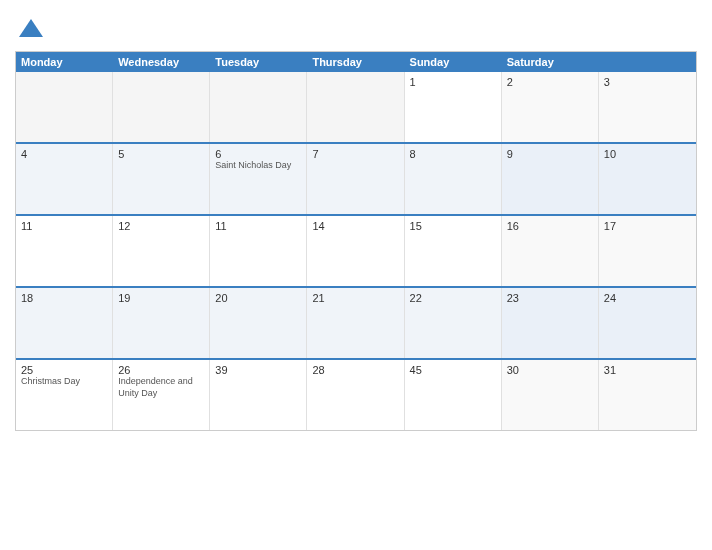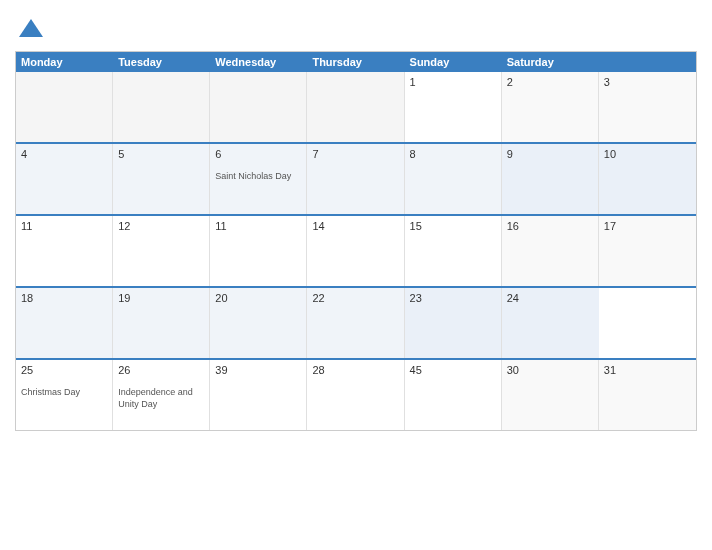--- a/index.html
+++ b/index.html
@@ -105,21 +105,21 @@
       background: #f9f9f9;
     }
     .day-number {
       font-size: 11px;
       color: #333;
       font-weight: normal;
     }
     .holiday-name {
       font-size: 9px;
       color: #555;
-      margin-top: 11px;
+      margin-top: 0;
       line-height: 1.3;
     }
     .week-row-bg-alt .day-cell {
       background: #f0f4f9;
     }
     .week-row-bg-alt .day-cell.weekend {
       background: #eaf0f8;
     }
   </style>
 </head>
@@ -141,22 +141,22 @@
 
     <div class="month-title"></div>
 
     <div class="country"></div>
   </div>
 
   <div class="calendar">
 
     <div class="day-headers">
       <div class="day-header">Monday</div>
+      <div class="day-header">Wednesday</div>
       <div class="day-header">Tuesday</div>
-      <div class="day-header">Wednesday</div>
       <div class="day-header">Thursday</div>
       <div class="day-header">Sunday</div>
       <div class="day-header">Saturday</div>
     </div>
 
     <div class="weeks" id="weeks-container">
     <div class="week">
           <div class="day-cell empty"></div>
           <div class="day-cell empty"></div>
           <div class="day-cell empty"></div>
@@ -222,20 +222,23 @@
           <div class="day-cell">
             <div class="day-number">18</div>
           </div>
           <div class="day-cell">
             <div class="day-number">19</div>
           </div>
           <div class="day-cell">
             <div class="day-number">20</div>
           </div>
           <div class="day-cell">
+            <div class="day-number">21</div>
+          </div>
+          <div class="day-cell">
             <div class="day-number">22</div>
           </div>
           <div class="day-cell weekend">
             <div class="day-number">23</div>
           </div>
           <div class="day-cell weekend">
             <div class="day-number">24</div>
           </div>
         </div>
         <div class="week">

